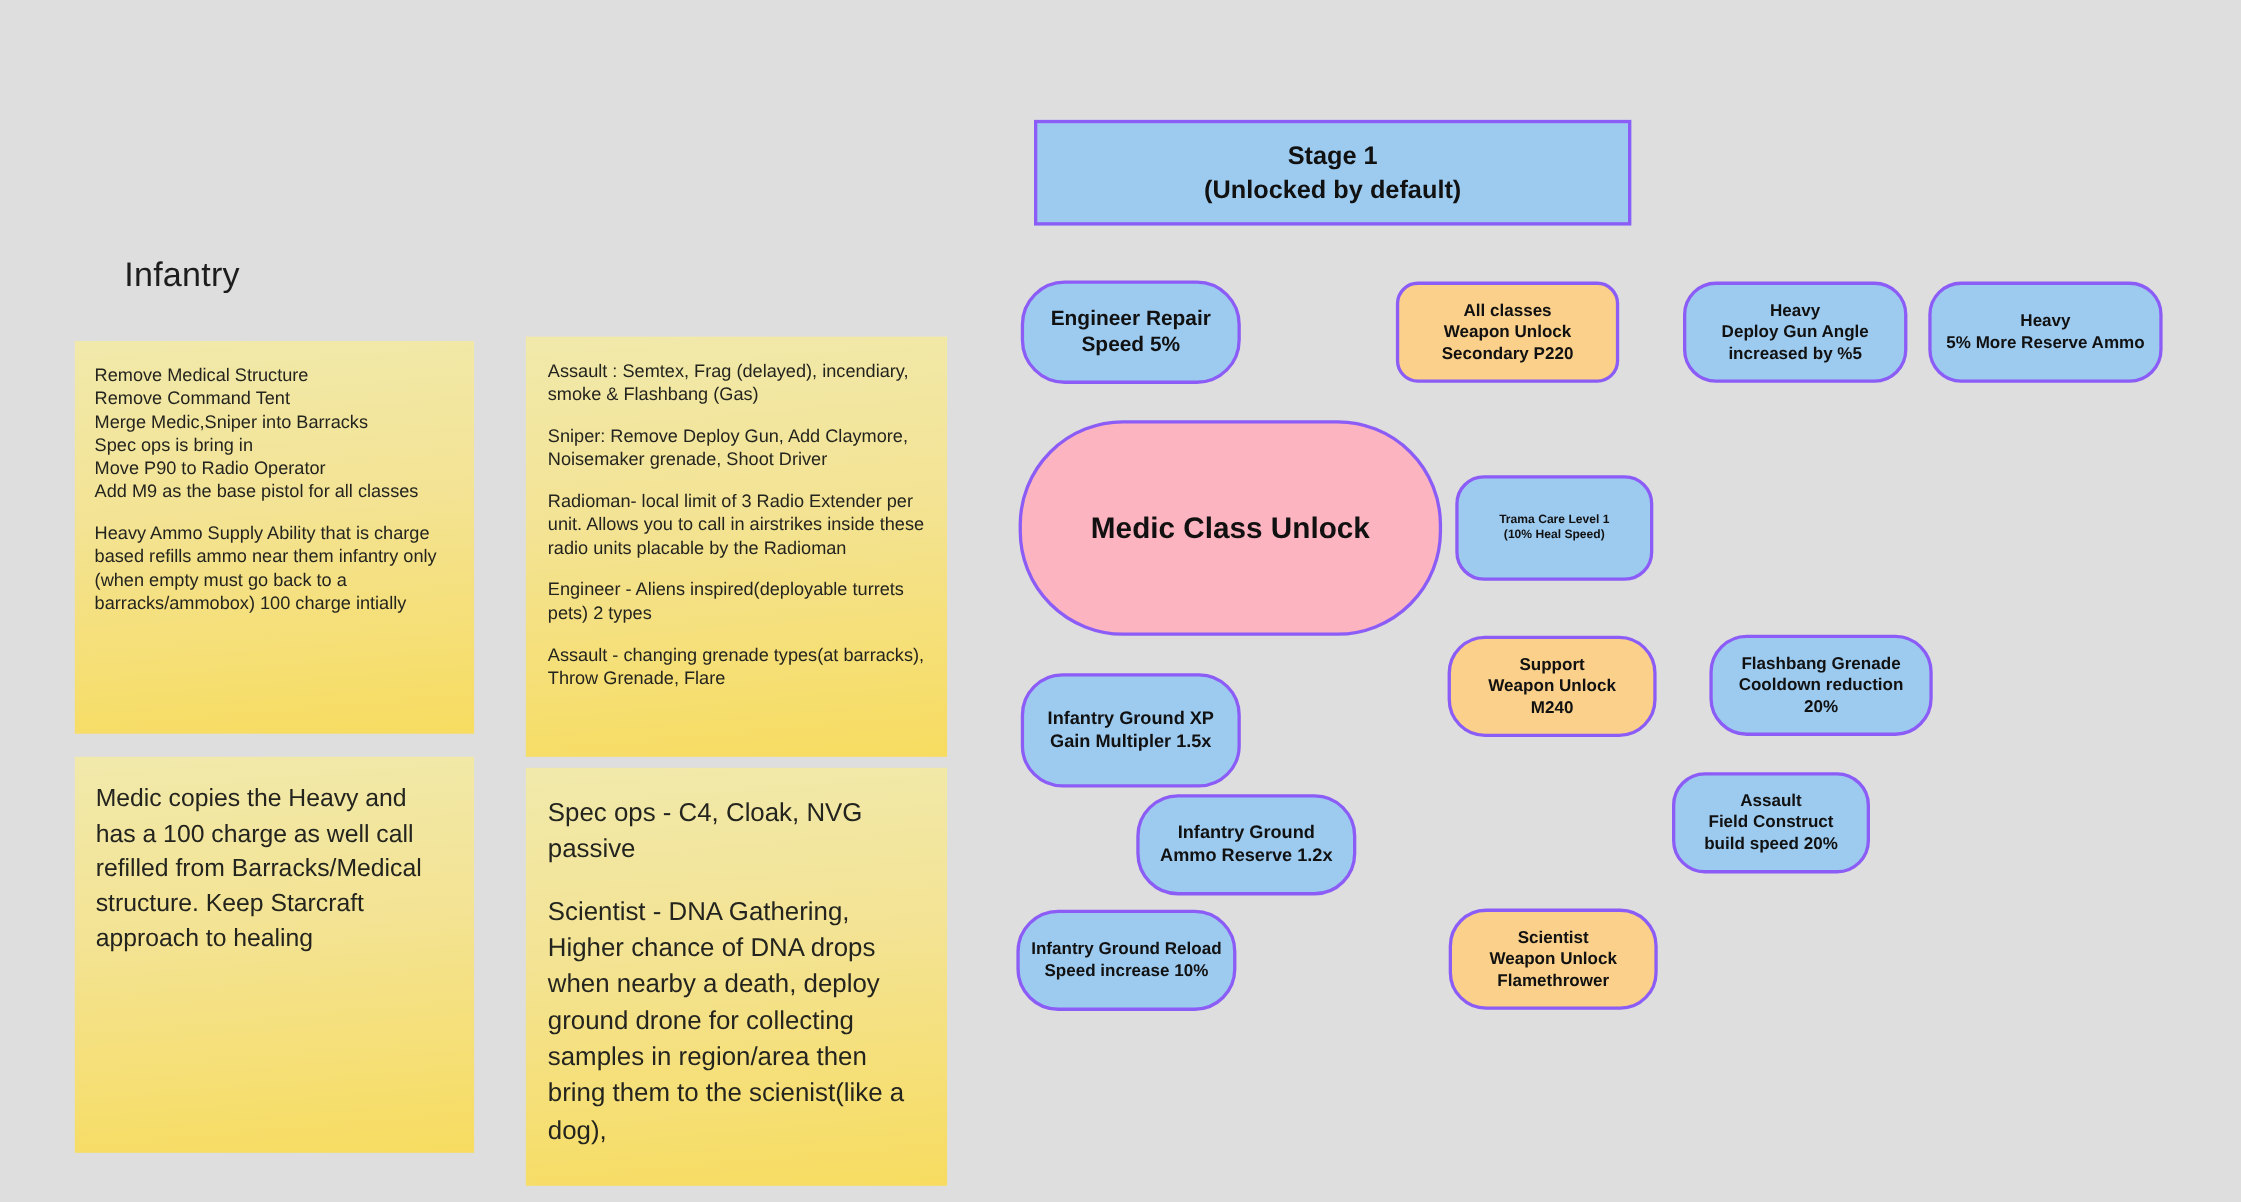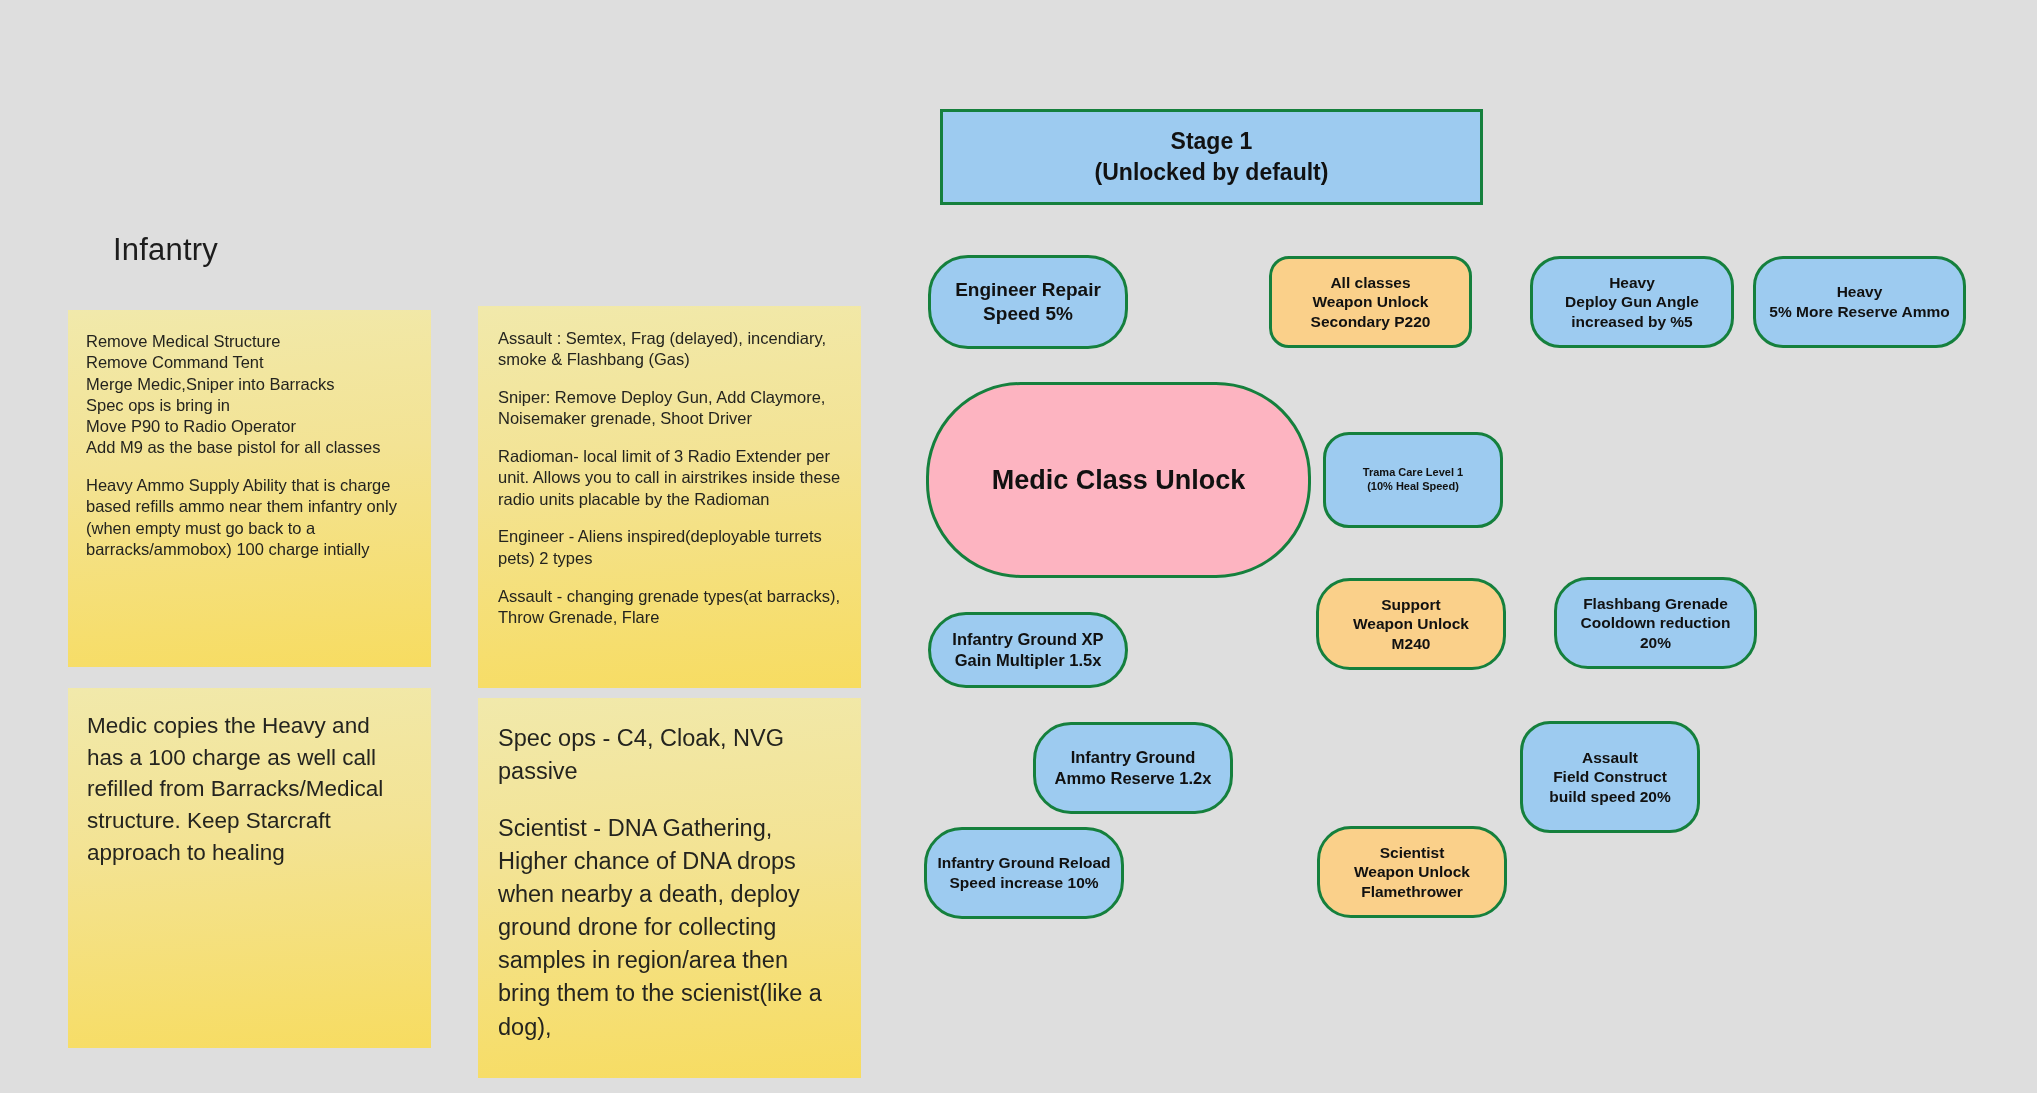--- a/index.html
+++ b/index.html
@@ -103,21 +103,21 @@
     height: 1093px;
   }
 
   .node {
     position: absolute;
     box-sizing: border-box;
     display: flex;
     align-items: center;
     justify-content: center;
     text-align: center;
-    border: 3px solid #15803d;
+    border: 3px solid #8b5cf6;
     color: #111111;
     font-weight: bold;
     line-height: 1.26;
     white-space: pre-line;
   }
   .node.blue   { background: #9dcbf0; }
   .node.orange { background: #fad08a; }
   .node.pink   { background: #fdb4c1; }
 
   .node.rect  { border-radius: 0; }
@@ -176,34 +176,34 @@
     width: 190px; height: 92px;
     font-size: 15.5px; border-radius: 34px;
   }
   #node-flashbang-cooldown {
     left: 674px; top: 577px;
     width: 203px; height: 92px;
     font-size: 15.5px; border-radius: 34px;
   }
   #node-infantry-xp-gain {
     left: 48px; top: 612px;
-    width: 200px; height: 76px;
+    width: 200px; height: 104px;
     font-size: 16.5px; border-radius: 38px;
   }
 
   
   #node-infantry-ammo-reserve {
     left: 153px; top: 722px;
     width: 200px; height: 92px;
     font-size: 16.5px; border-radius: 38px;
   }
   #node-assault-field-construct {
     left: 640px; top: 702px;
-    width: 180px; height: 112px;
-    font-size: 15.5px; border-radius: 30px; margin-top: 19px;
+    width: 180px; height: 92px;
+    font-size: 15.5px; border-radius: 30px;
   }
 
   
   #node-infantry-reload-speed {
     left: 44px; top: 827px;
     width: 200px; height: 92px;
     font-size: 15.5px; border-radius: 38px;
   }
   #node-scientist-flamethrower {
     left: 437px; top: 826px;

